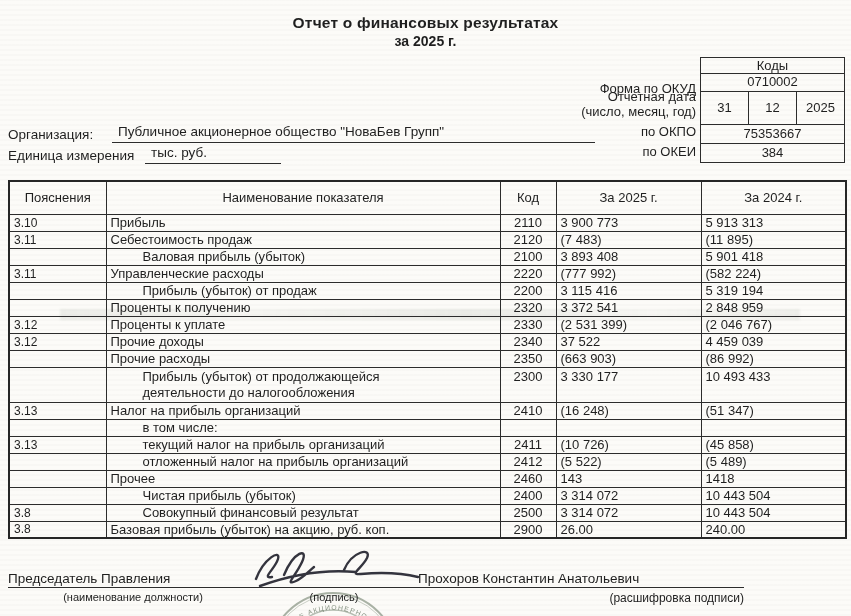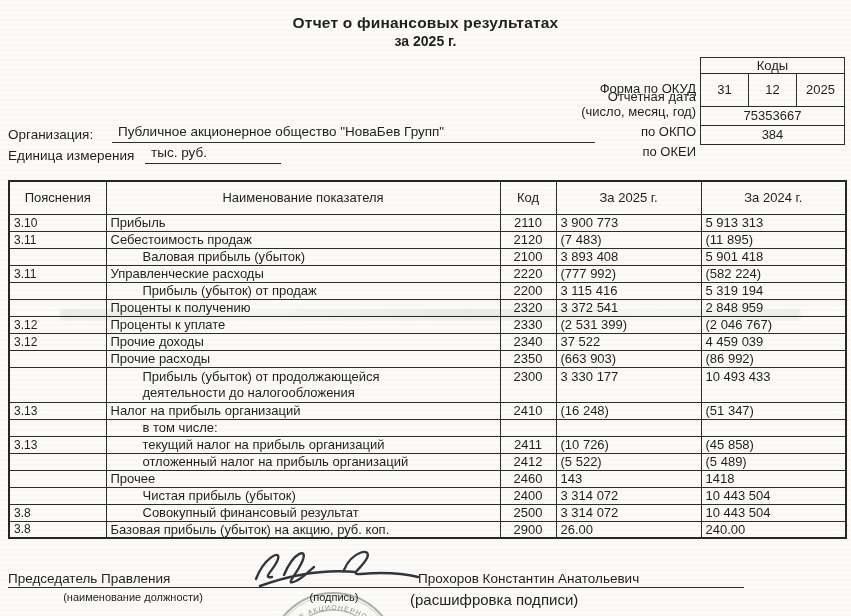--- a/index.html
+++ b/index.html
@@ -51,40 +51,41 @@
   td.c-num{text-align:left;padding-right:5px;}
   tr.tall td{height:35px;vertical-align:top;padding-top:1px;}
   tr.tall td.c-name{white-space:pre-line;line-height:16.5px;}
   td.open-bottom{border-bottom-style:hidden;}
   
   .pos-line{left:8px;top:566px;width:250px;height:22px;border-bottom:1.6px solid #2c2c2c;font-size:13.5px;box-sizing:border-box;padding-top:5px;}
   .pos-caption{left:8px;top:591px;width:250px;text-align:center;font-size:11px;}
   .sig-line{left:258px;top:566px;width:152px;height:22px;border-bottom:1.6px solid #2c2c2c;box-sizing:border-box;}
   .sig-caption{left:258px;top:591px;width:152px;text-align:center;font-size:11px;z-index:5;}
   .name-line{left:410px;top:566px;width:334px;height:22px;border-bottom:1.6px solid #2c2c2c;font-size:13.5px;box-sizing:border-box;padding-top:5px;padding-left:8px;white-space:nowrap;}
-  .name-caption{left:410px;top:591px;width:334px;text-align:left;font-size:15px;}
+  .name-caption{left:410px;top:591px;width:334px;text-align:right;font-size:12px;}
   .signature-svg{left:248px;top:546px;z-index:4;}
   .stamp-svg{left:260px;top:585px;z-index:1;}
 </style>
 </head>
 <body>
 
 <div class="page">
 
   <div class="abs title">Отчет о финансовых результатах</div>
   <div class="abs subtitle">за 2025 г.</div>
 
   <div class="abs form-label lbl-okud">Форма по ОКУД</div>
   <div class="abs form-label lbl-date1">Отчетная дата</div>
   <div class="abs form-label lbl-date2">(число, месяц, год)</div>
   <div class="abs form-label lbl-okpo">по ОКПО</div>
   <div class="abs form-label lbl-okei">по ОКЕИ</div>
 
   <div class="abs codes-box">
     <div class="cb cb-kody">Коды</div>
+    <div class="cb cb-okud">0710002</div>
     <div class="cb cb-date">
       <div>31</div>
       <div>12</div>
       <div>2025</div>
     </div>
     <div class="cb cb-okpo">75353667</div>
     <div class="cb cb-okei">384</div>
   </div>
 
   <div class="abs org-label">Организация:</div>

